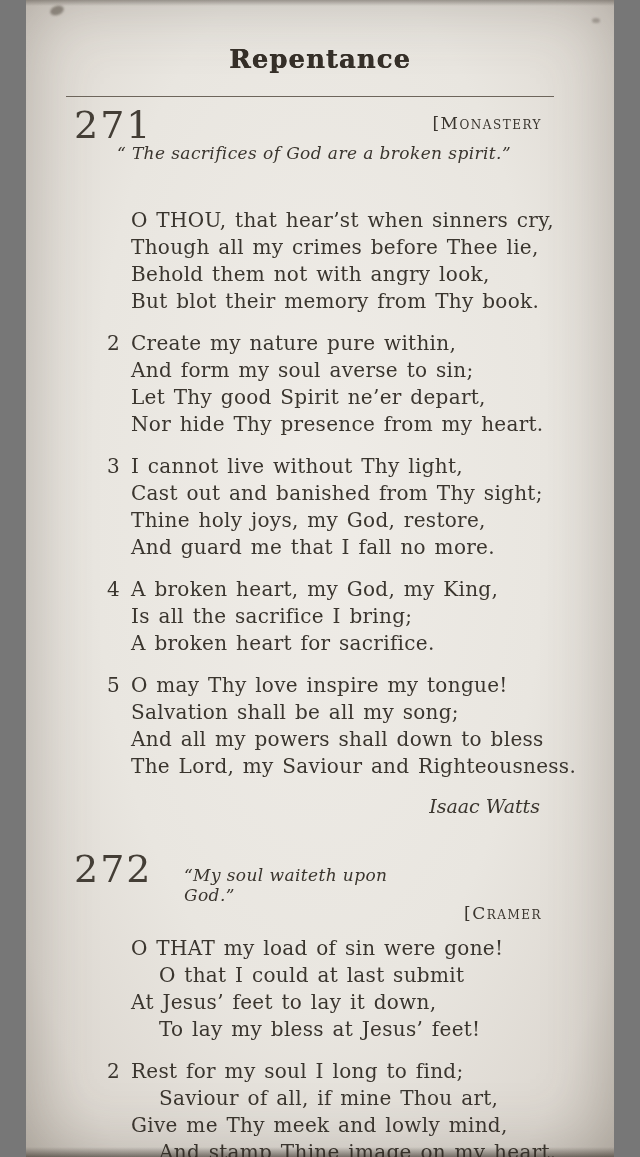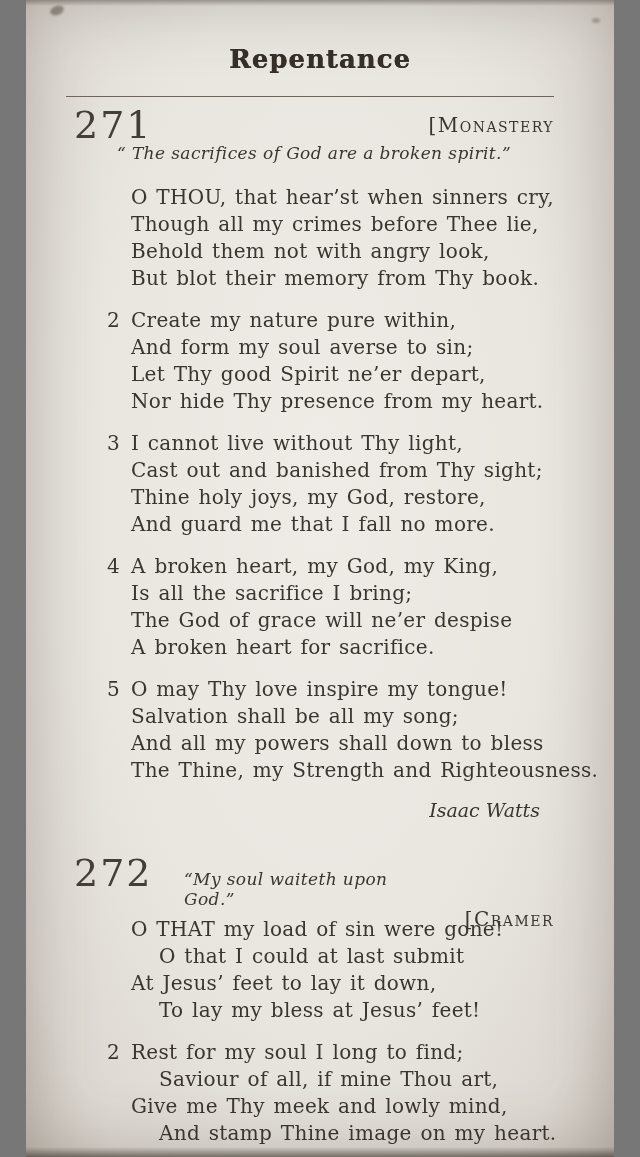--- a/index.html
+++ b/index.html
@@ -74,24 +74,24 @@
   .hymn-number {
     position: absolute;
     left: 0;
     top: -4px;
     font-size: 38px;
     letter-spacing: 2px;
     color: #443e36;
   }
   .tune {
     position: absolute;
-    right: 0;
+    right: 12px;
     top: 6px;
     font-variant: small-caps;
-    font-size: 20px;
+    font-size: 17px;
     letter-spacing: 1.5px;
   }
   .head-inline .tune { top: 16px; margin-top: 36px; }
   .epigraph {
     font-style: italic;
     font-size: 17px;
     letter-spacing: 0.4px;
   }
   .head-stacked .epigraph {
     position: absolute;
@@ -99,21 +99,21 @@
     top: 36px;
     text-align: center;
   }
   .head-inline .epigraph {
     position: absolute;
     left: 110px; right: 120px;
     top: 14px;
   }
 
   .hymn-body {
-    margin-top: 9px;
+    margin-top: 32px;
     padding-left: 105px;
     padding-right: 40px;
     font-size: 20px;
     line-height: 27px;
     letter-spacing: 0.3px;
     word-spacing: 2px;
   }
   .verse { margin-bottom: 15px; }
   .line { position: relative; white-space: nowrap; }
   .line.indent { padding-left: 28px; }
@@ -163,28 +163,27 @@
         </div>
         <div class="verse">
           <div class="line"><span class="vnum">3</span>I cannot live without Thy light,</div>
           <div class="line">Cast out and banished from Thy sight;</div>
           <div class="line">Thine holy joys, my God, restore,</div>
           <div class="line">And guard me that I fall no more.</div>
         </div>
         <div class="verse">
           <div class="line"><span class="vnum">4</span>A broken heart, my God, my King,</div>
           <div class="line">Is all the sacrifice I bring;</div>
-          <div class="line">The God of grace will ne’er despise</div>
           <div class="line">A broken heart for sacrifice.</div>
         </div>
         <div class="verse">
           <div class="line"><span class="vnum">5</span>O may Thy love inspire my tongue!</div>
           <div class="line">Salvation shall be all my song;</div>
           <div class="line">And all my powers shall down to bless</div>
-          <div class="line">The Thine, my Strength and Righteousness.</div>
+          <div class="line">The Lord, my Saviour and Righteousness.</div>
         </div>
       </div>
     <div class="attribution">Isaac Watts</div>
   </div>
 
   <div class="hymn">
     <div class="hymn-head head-inline">
       <div class="hymn-number">272</div>
       <div class="epigraph">“My soul waiteth upon God.”</div>
       <div class="tune">[Cramer</div>

